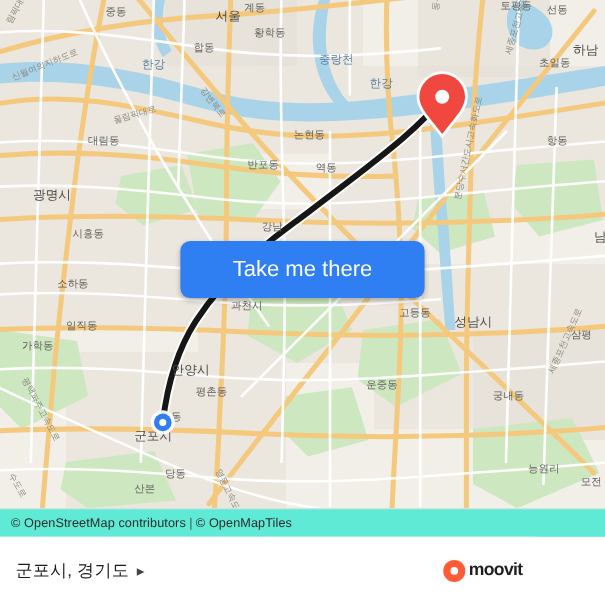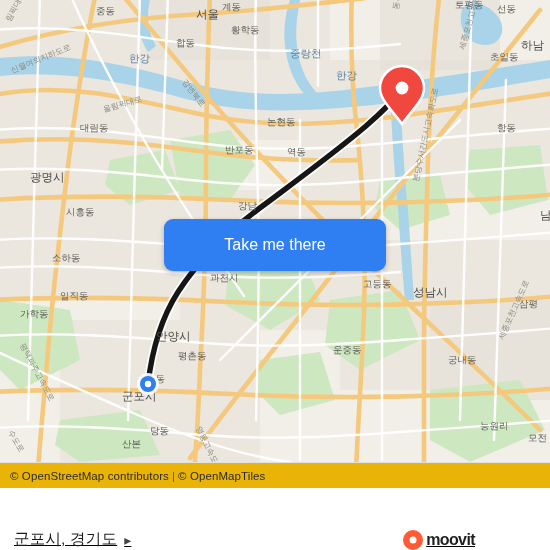--- a/index.html
+++ b/index.html
@@ -36,21 +36,21 @@
     top: 0;
   }
 
   
   .attrib {
     position: absolute;
     left: 0;
     top: 462px;
     width: 550px;
     height: 26px;
-    background: #eab308;
+    background: #5eead4;
     border-top: 1px solid #e2e2e2;
     box-sizing: border-box;
     display: flex;
     align-items: center;
     padding-left: 10px;
     font-size: 11.5px;
     color: #2b2b2b;
     letter-spacing: 0.1px;
   }
   .attrib .sep {
@@ -60,25 +60,24 @@
 
   
   .footer {
     position: absolute;
     left: 0;
     top: 488px;
     width: 489px;
     height: 62px;
     background: #ffffff;
     display: flex;
-    align-items: flex-end;
+    align-items: center;
     justify-content: space-between;
     padding: 0 14px 0 14px;
     box-sizing: border-box;
-    text-decoration: underline;
   }
   .route-text {
     display: flex;
     align-items: center;
     font-size: 15.5px;
     color: #1a1a1a;
     letter-spacing: 0.2px;
   }
   .route-arrow {
     margin: 0 7px;
@@ -118,21 +117,21 @@
   
   .cta {
     position: absolute;
     left: 164px;
     top: 219px;
     width: 222px;
     height: 52px;
     background: #2f7ef2;
     border-radius: 9px;
     color: #ffffff;
-    font-size: 16px;
+    font-size: 20px;
     display: flex;
     align-items: center;
     justify-content: center;
     box-shadow: 0 2px 5px rgba(0,0,0,0.25);
     cursor: pointer;
     user-select: none;
   }
 
   
   .lbl {

